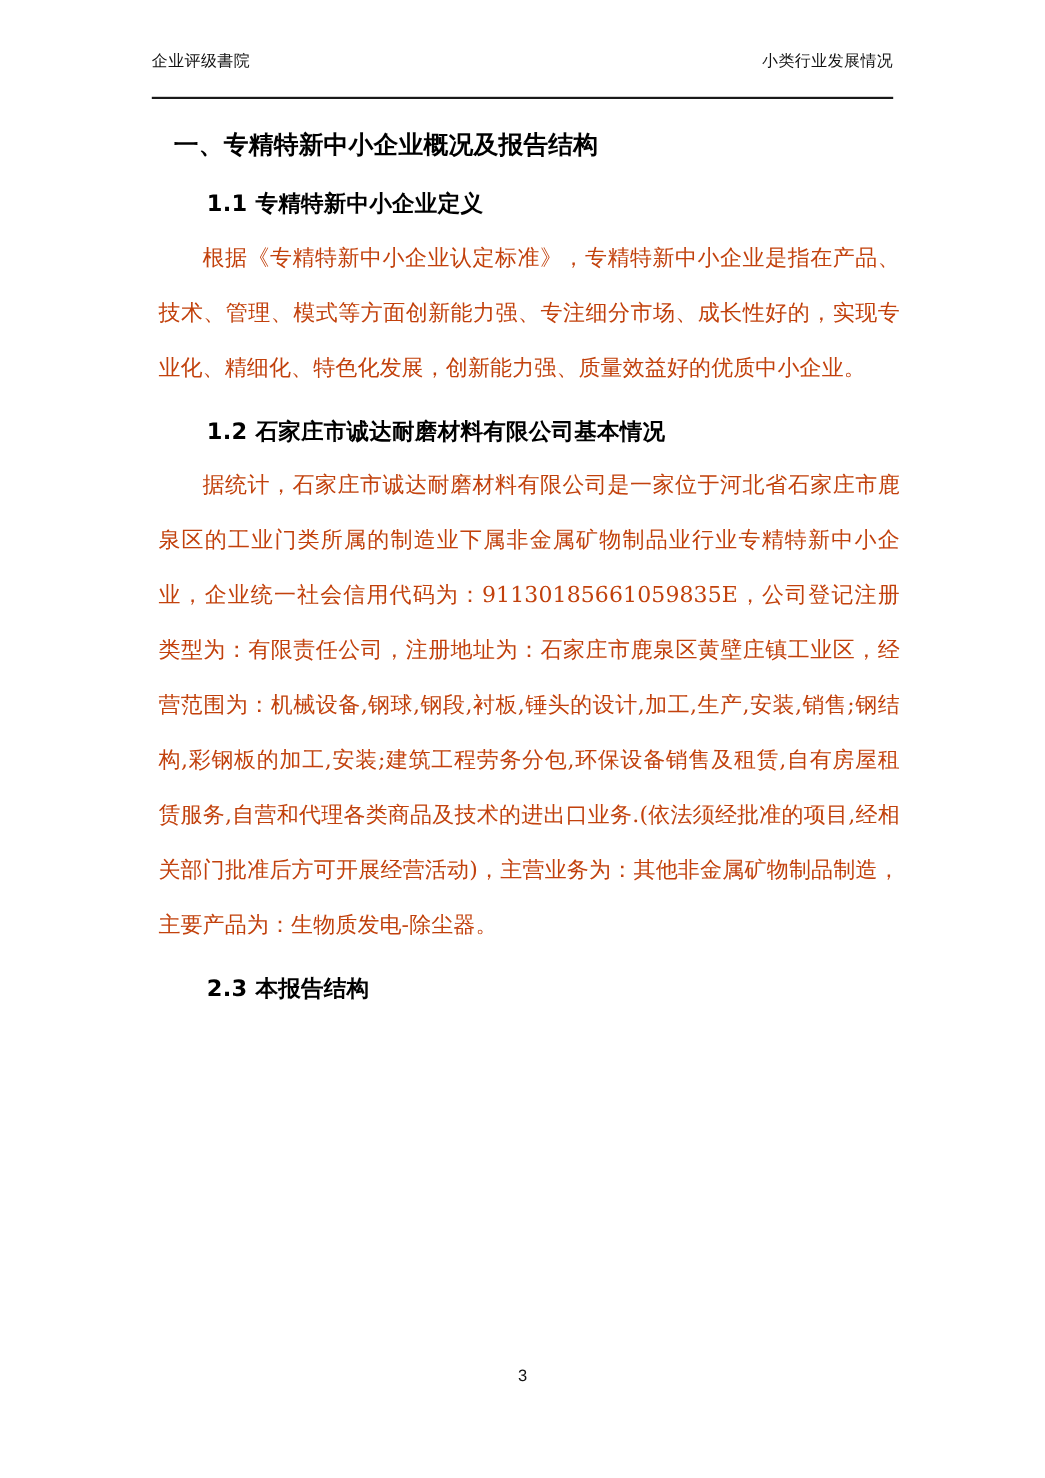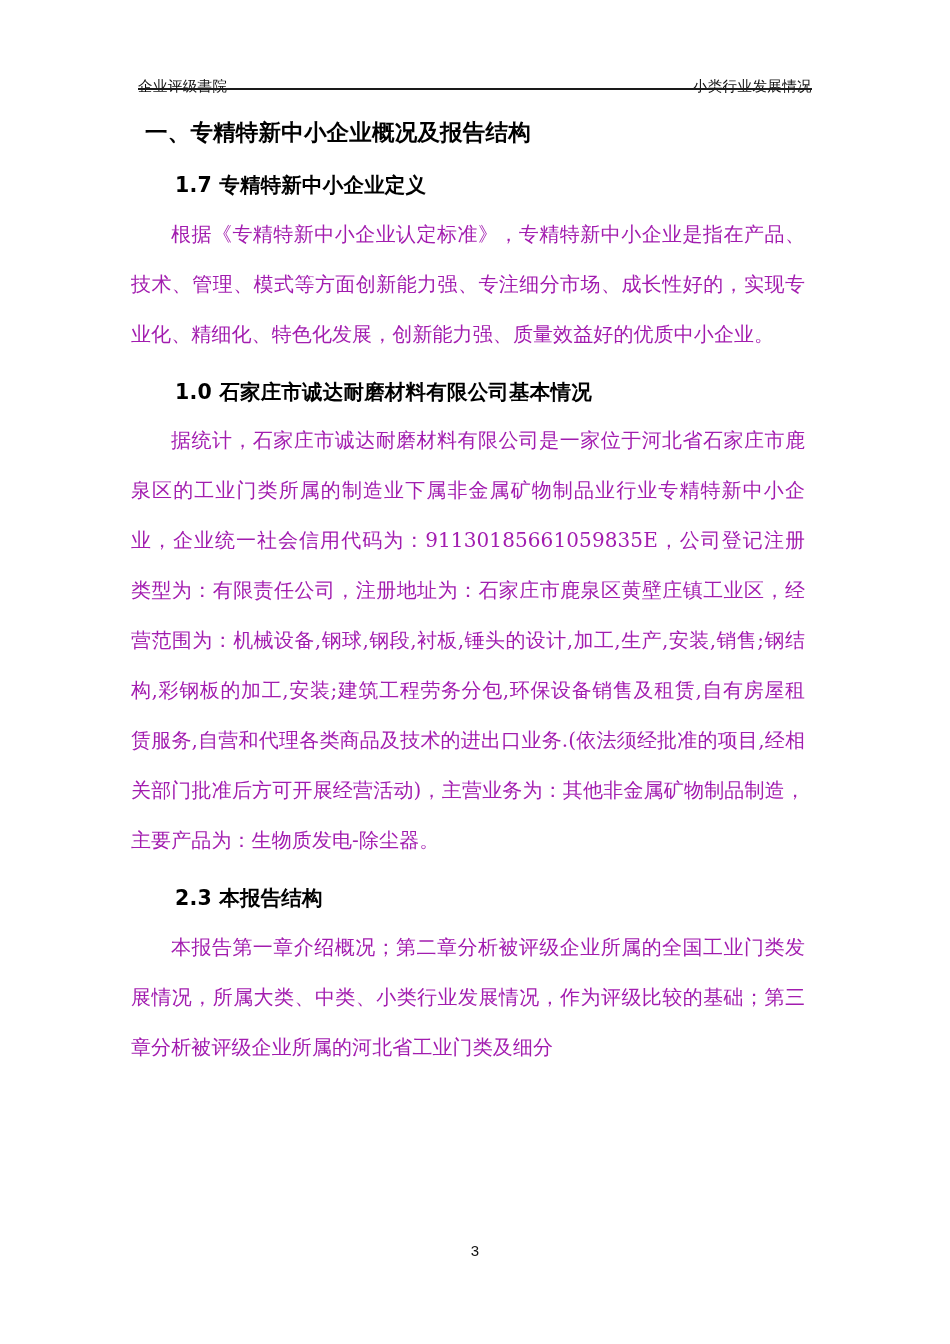--- a/index.html
+++ b/index.html
@@ -21,21 +21,21 @@
     margin: 0 auto;
     background: #ffffff;
     box-sizing: border-box;
     overflow: hidden;
   }
 
   
   .page-header {
     position: absolute;
     left: 138px;
-    top: 78px;
+    top: 48px;
     width: 674px;
     display: flex;
     justify-content: space-between;
     align-items: flex-end;
     font-family: "Liberation Sans", "DejaVu Sans", sans-serif;
     font-size: 14.5px;
     letter-spacing: 0.4px;
     line-height: 1.2;
     color: #111111;
     padding-bottom: 4px;
@@ -49,21 +49,21 @@
     left: 138px;
     top: 88px;
     width: 674px;
     height: 0;
     border-top: 2px solid #1a1a1a;
   }
 
   
   .content {
     position: absolute;
-    left: 131px;
+    left: 144px;
     top: 106px;
     width: 674px;
   }
 
   h1.chapter-title {
     font-family: "DejaVu Sans", "Liberation Sans", sans-serif;
     font-weight: bold;
     font-size: 22.5px;
     line-height: 1.5;
     margin: 0 0 4px 0;
@@ -87,21 +87,21 @@
 
   p.body-para {
     font-family: "DejaVu Serif", "Liberation Serif", serif;
     font-size: 20px;
     line-height: 50px;
     margin: 0;
     padding: 2px 0 2px 0;
     text-align: justify;
     text-justify: inter-ideograph;
     text-indent: 2em;
-    color: #a21caf;
+    color: #c2410c;
     letter-spacing: 0.1px;
   }
   p.body-para.tight-last {
     padding-bottom: 0;
   }
 
   
   .page-footer {
     position: absolute;
     left: 0;
@@ -121,31 +121,30 @@
   <div class="page-header">
     <span class="hdr-left">企业评级書院</span>
     <span class="hdr-right">小类行业发展情况</span>
   </div>
   <div class="header-rule"></div>
 
   <div class="content">
 
     <h1 class="chapter-title">一、专精特新中小企业概况及报告结构</h1>
 
-    <h2 class="section-title">1.7  专精特新中小企业定义</h2>
+    <h2 class="section-title">1.1  专精特新中小企业定义</h2>
 
     <p class="body-para">根据《专精特新中小企业认定标准》，专精特新中小企业是指在产品、技术、管理、模式等方面创新能力强、专注细分市场、成长性好的，实现专业化、精细化、特色化发展，创新能力强、质量效益好的优质中小企业。</p>
 
-    <h2 class="section-title">1.0  石家庄市诚达耐磨材料有限公司基本情况</h2>
+    <h2 class="section-title">1.2  石家庄市诚达耐磨材料有限公司基本情况</h2>
 
     <p class="body-para">据统计，石家庄市诚达耐磨材料有限公司是一家位于河北省石家庄市鹿泉区的工业门类所属的制造业下属非金属矿物制品业行业专精特新中小企业，企业统一社会信用代码为：91130185661059835E，公司登记注册类型为：有限责任公司，注册地址为：石家庄市鹿泉区黄壁庄镇工业区，经营范围为：机械设备,钢球,钢段,衬板,锤头的设计,加工,生产,安装,销售;钢结构,彩钢板的加工,安装;建筑工程劳务分包,环保设备销售及租赁,自有房屋租赁服务,自营和代理各类商品及技术的进出口业务.(依法须经批准的项目,经相关部门批准后方可开展经营活动)，主营业务为：其他非金属矿物制品制造，主要产品为：生物质发电-除尘器。</p>
 
     <h2 class="section-title">2.3  本报告结构</h2>
 
-    <p class="body-para tight-last">本报告第一章介绍概况；第二章分析被评级企业所属的全国工业门类发展情况，所属大类、中类、小类行业发展情况，作为评级比较的基础；第三章分析被评级企业所属的河北省工业门类及细分</p>
 
   </div>
 
   <div class="page-footer">
     <span>3</span>
   </div>
 
 </div>
 
 </body></html>

